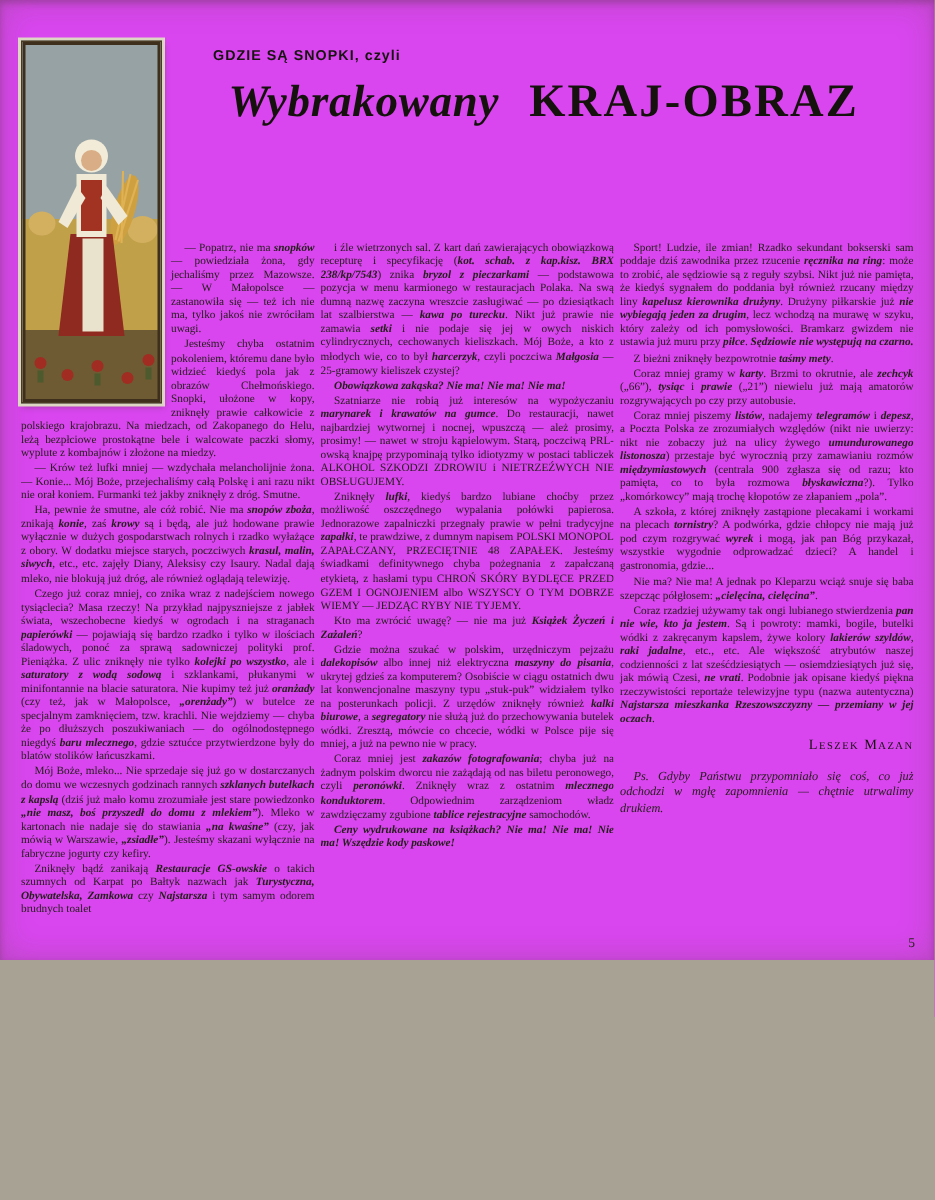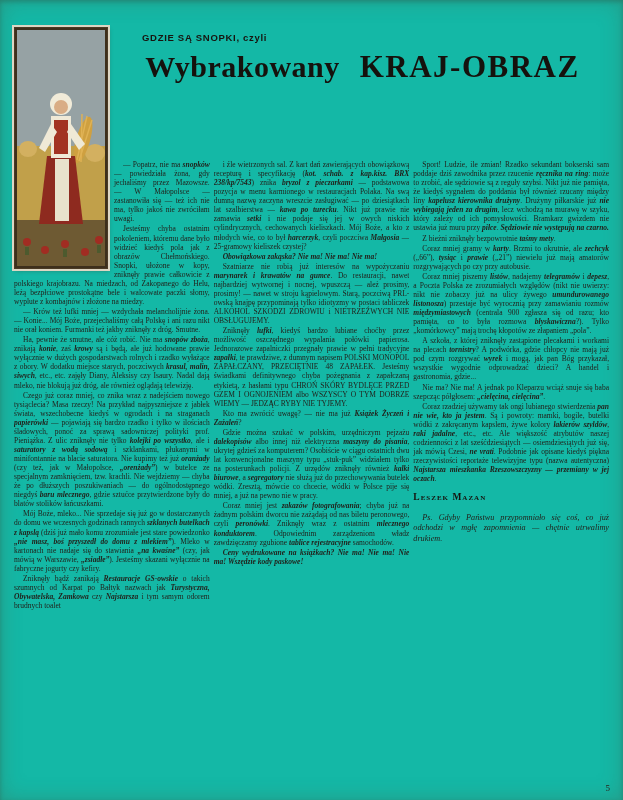--- a/index.html
+++ b/index.html
@@ -1,49 +1,49 @@
 <!DOCTYPE html>
 <html lang="pl"><head>
 <meta charset="utf-8">
 <style>
   html,body{margin:0;padding:0;background:#a8a294;}
   .page{
-    position:relative;width:623px;height:800px;margin:0 auto;
-    background:#14b8a6;color:#221e18;overflow:hidden;
+    position:relative;width:623px;height:640px;margin:0 auto;
+    background:#d946ef;color:#221e18;overflow:hidden;
     font-family:"Liberation Serif",serif;
     box-shadow:inset 0 0 22px rgba(85,74,52,.28), inset 0 2px 4px rgba(40,34,22,.25);
   }
   
   .illustration{
     position:absolute;left:14px;top:27px;width:92px;height:240px;
     border:1px solid #4a3a24;background:#96a2a4;
     box-shadow:0 0 0 2px #ddd6c3, 1px 2px 4px rgba(60,50,30,.35);
   }
   .illustration svg{display:block;width:100%;height:100%;}
   
   .header{margin:32px 16px 0 118px;text-align:center;}
   .kicker{
     font-family:"Liberation Sans",sans-serif;font-weight:bold;
     font-size:9.5px;letter-spacing:.7px;text-align:left;padding-left:24px;
     margin:0 0 8px 0;color:#17140f;
   }
   .title{margin:0;font-weight:bold;font-size:30px;line-height:1.05;white-space:nowrap;color:#15120d;}
-  .title .t1{letter-spacing:.5px;}
+  .title .t1{letter-spacing:.5px;font-style:italic;}
   .title .t2{letter-spacing:1.5px;margin-left:20px;font-size:31px;margin-top:28px;}
   
   .columns{
     position:absolute;left:14px;right:14px;top:160px;bottom:16px;
     display:flex;gap:4px;
     font-size:7.5px;line-height:1.21;text-align:justify;
   }
   .col{flex:1 1 0;min-width:0;overflow:hidden;}
   .illu-spacer{float:left;width:100px;height:110px;}
   p.para{margin:0 0 1px 0;text-indent:9px;}
   .signature{
-    text-align:left;font-variant:small-caps;font-weight:bold;
+    text-align:right;font-variant:small-caps;font-weight:normal;
     font-size:9.5px;letter-spacing:1px;margin-top:9px;color:#15120d;
   }
   .ps{font-weight:normal;font-style:italic;font-size:8.2px;line-height:1.3;margin-top:9px;text-indent:9px;}
   .pageno{position:absolute;right:13px;bottom:7px;font-size:9px;color:#2a251d;}
 </style>
 </head>
 <body>
 
 <div class="page">
 

